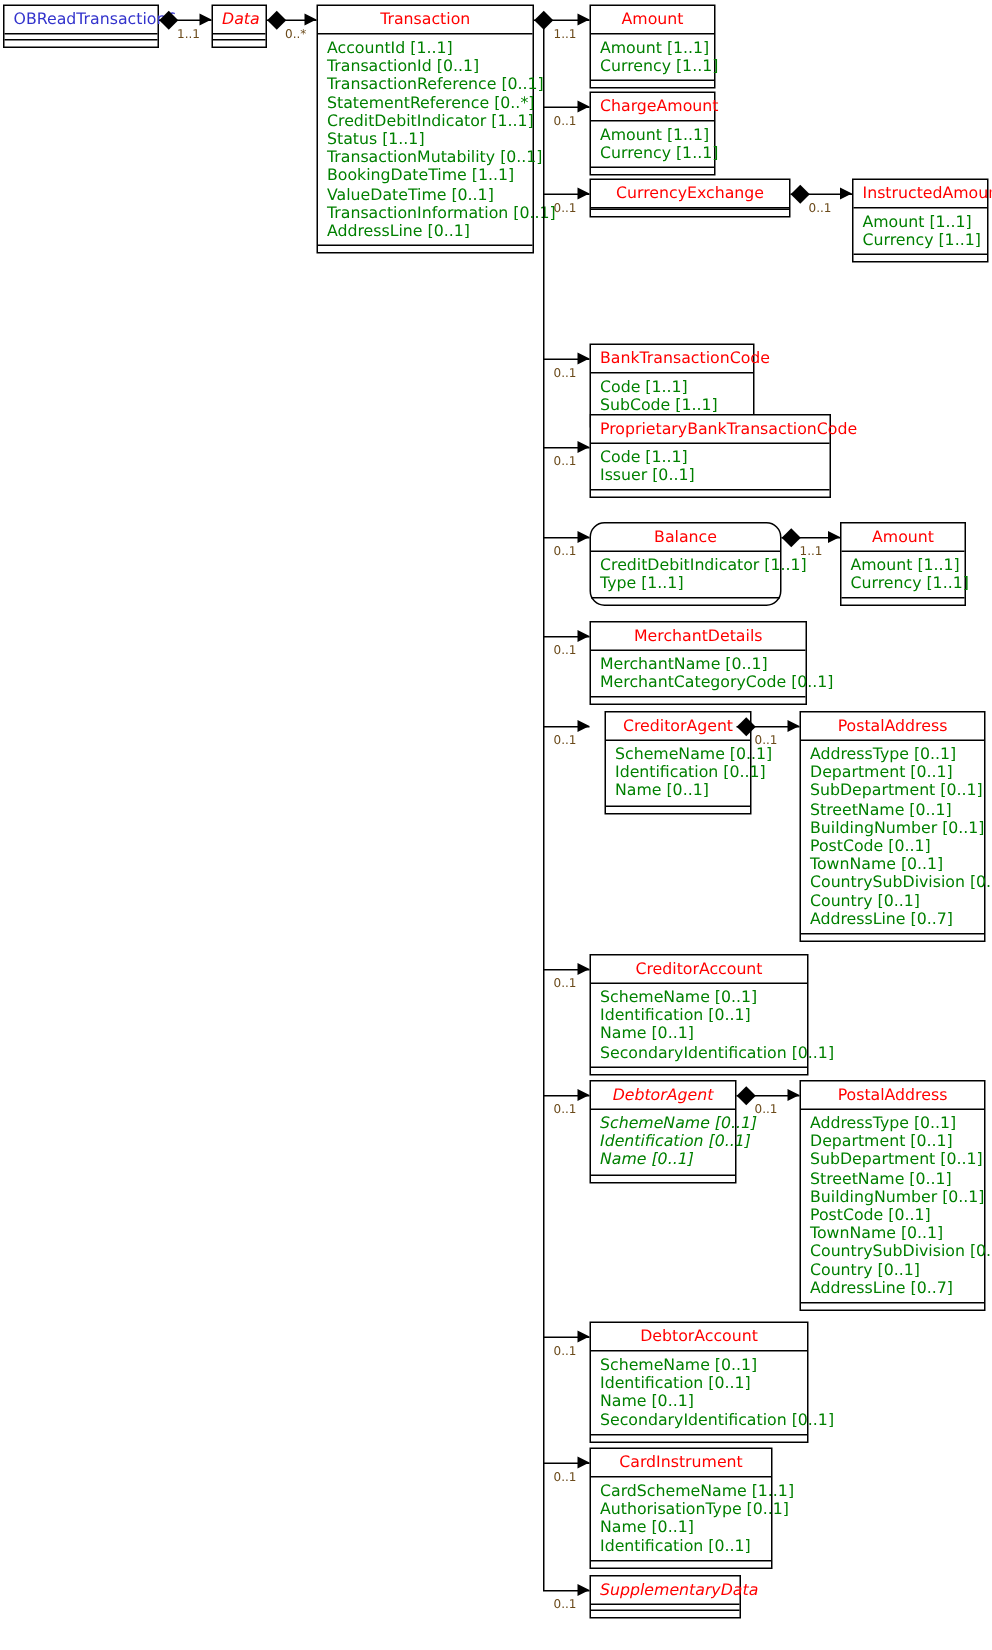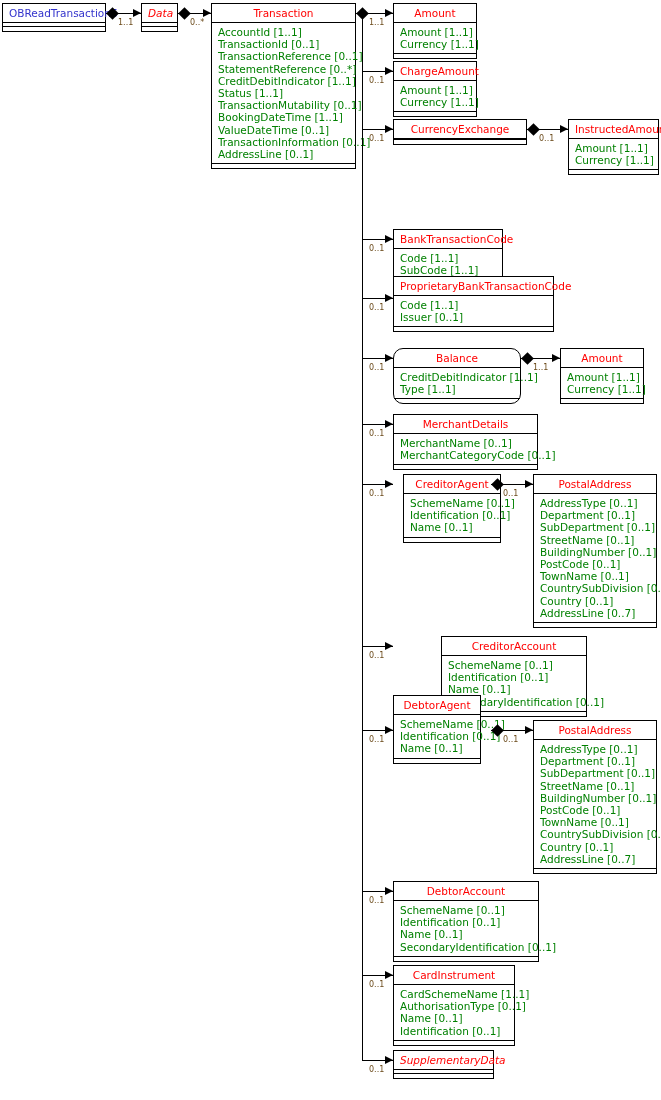--- a/index.html
+++ b/index.html
@@ -194,32 +194,32 @@
         <div class="attr">StreetName [0..1]</div>
         <div class="attr">BuildingNumber [0..1]</div>
         <div class="attr">PostCode [0..1]</div>
         <div class="attr">TownName [0..1]</div>
         <div class="attr">CountrySubDivision [0..1]</div>
         <div class="attr">Country [0..1]</div>
         <div class="attr">AddressLine [0..7]</div>
       </div>
       <div class="foot"></div>
     </div>
-    <div class="box t-center" style="left: 393px; top: 636px; width: 146px; margin-left: 48px;">
+    <div class="box t-center" style="left: 393px; top: 636px; width: 146px;">
       <div class="title">CreditorAccount</div>
       <div class="sep"></div>
       <div class="attrs">
         <div class="attr">SchemeName [0..1]</div>
         <div class="attr">Identification [0..1]</div>
         <div class="attr">Name [0..1]</div>
         <div class="attr">SecondaryIdentification [0..1]</div>
       </div>
       <div class="foot"></div>
     </div>
-    <div class="box t-center" style="left: 393px; top: 695px; width: 88px;">
+    <div class="box t-center" style="left: 393px; top: 720px; width: 98px; font-style: italic;">
       <div class="title">DebtorAgent</div>
       <div class="sep"></div>
       <div class="attrs">
         <div class="attr">SchemeName [0..1]</div>
         <div class="attr">Identification [0..1]</div>
         <div class="attr">Name [0..1]</div>
       </div>
       <div class="foot"></div>
     </div>
     <div class="box t-center" style="left: 533px; top: 720px; width: 124px;">

